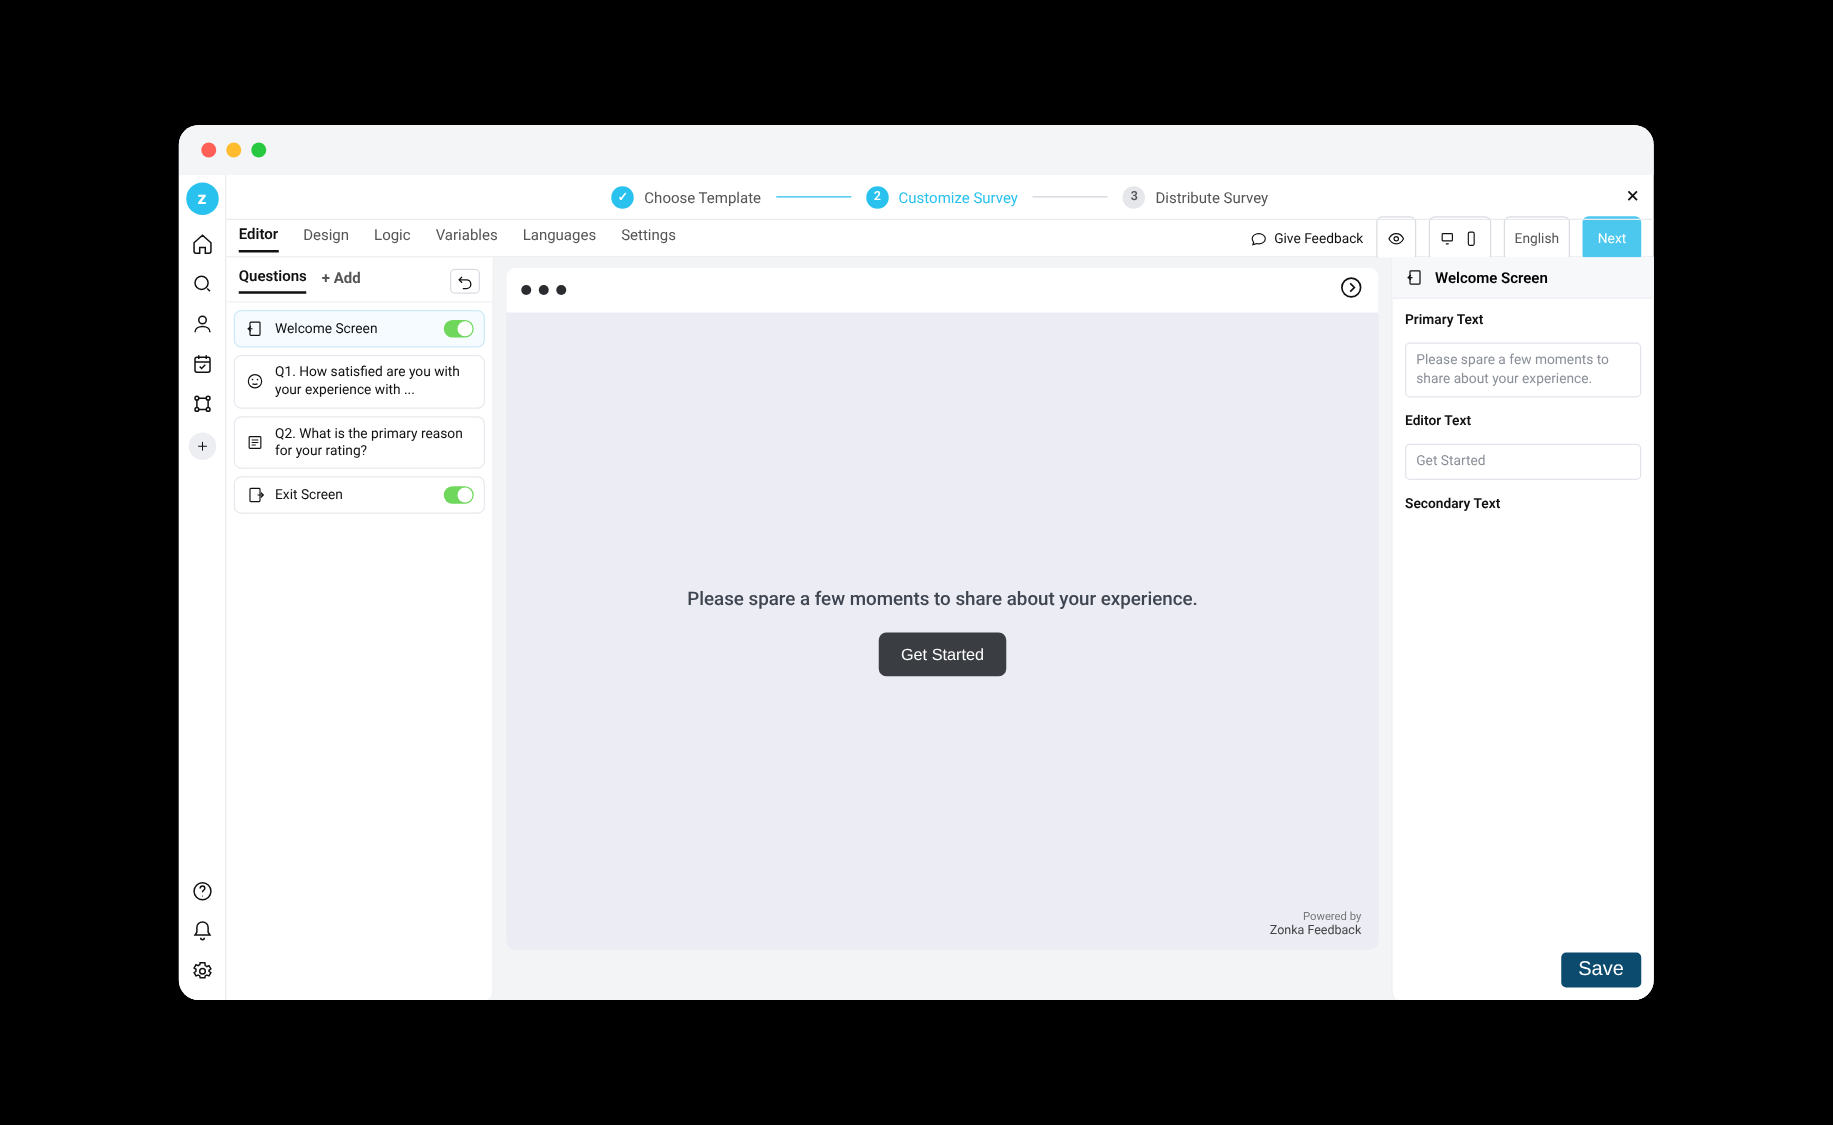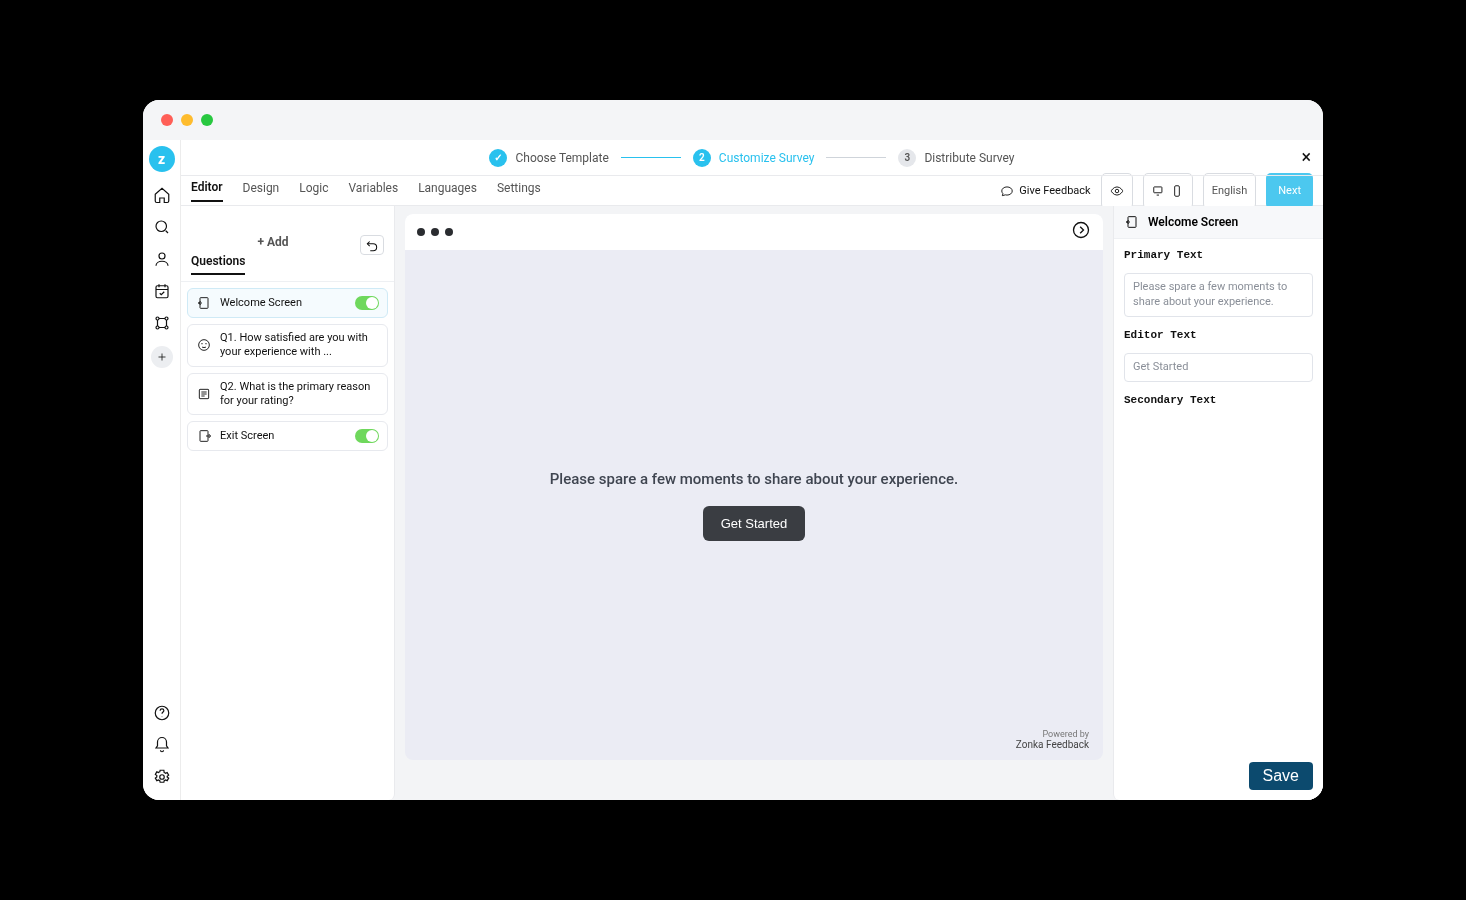--- a/index.html
+++ b/index.html
@@ -175,21 +175,21 @@
   }
   .qpanel-tabs {
     display: flex;
     align-items: center;
     padding: 8px 10px 6px 10px;
     font-size: 12px;
     gap: 12px;
     border-bottom: 1px solid #eef0f3;
   }
   .qpanel-tabs .qtab { padding-bottom: 5px; cursor:pointer; color:#555; font-weight:600;}
-  .qpanel-tabs .qtab.active { color: #111; border-bottom: 2px solid #111; margin-top: 40px; }
+  .qpanel-tabs .qtab.active { color: #111; border-bottom: 2px solid #111; }
   .qpanel-tabs .add { font-weight: 700; color:#555; }
   .qpanel-tabs .redo { margin-left: auto; width:24px; height:20px; border:1px solid #d9dce1; border-radius:4px; display:flex; align-items:center; justify-content:center; }
   .qpanel-tabs .redo svg{ width:14px;height:14px;stroke:#111;fill:none;stroke-width:1.8; }
 
   .qlist { padding: 6px; display:flex; flex-direction:column; gap:6px; font-size:11px; overflow:auto;}
   .qitem {
     border: 1px solid #e7e9ee;
     border-radius: 6px;
     padding: 6px 8px;
     display: flex;
@@ -266,21 +266,21 @@
   }
   .props-head{
     display:flex; align-items:center; gap:8px;
     padding:8px 10px;
     border-bottom:1px solid #eef0f3;
     font-weight:600; font-size:12px;
     background:#f7f8fa;
   }
   .props-head svg{ width:16px;height:16px;stroke:#111;fill:none;stroke-width:1.5; }
   .props-body{ padding:10px; display:flex; flex-direction:column; gap:12px; }
-  .field-label{ font-weight:600; color:#111; font-size:11px;font-family:Liberation Mono, monospace;}
+  .field-label{ font-weight:600; color:#111; font-size:11px;}
   .field-box{
     border:1px solid #e1e4ea; border-radius:4px; padding:6px 8px;
     color:#8a8f98; font-size:11px; min-height:26px; line-height:1.35;
     outline:none;
   }
   .field-box.tall{ min-height:44px; }
 
   .save-bar{
     margin-top:auto; padding:10px; display:flex; justify-content:flex-end;
   }

